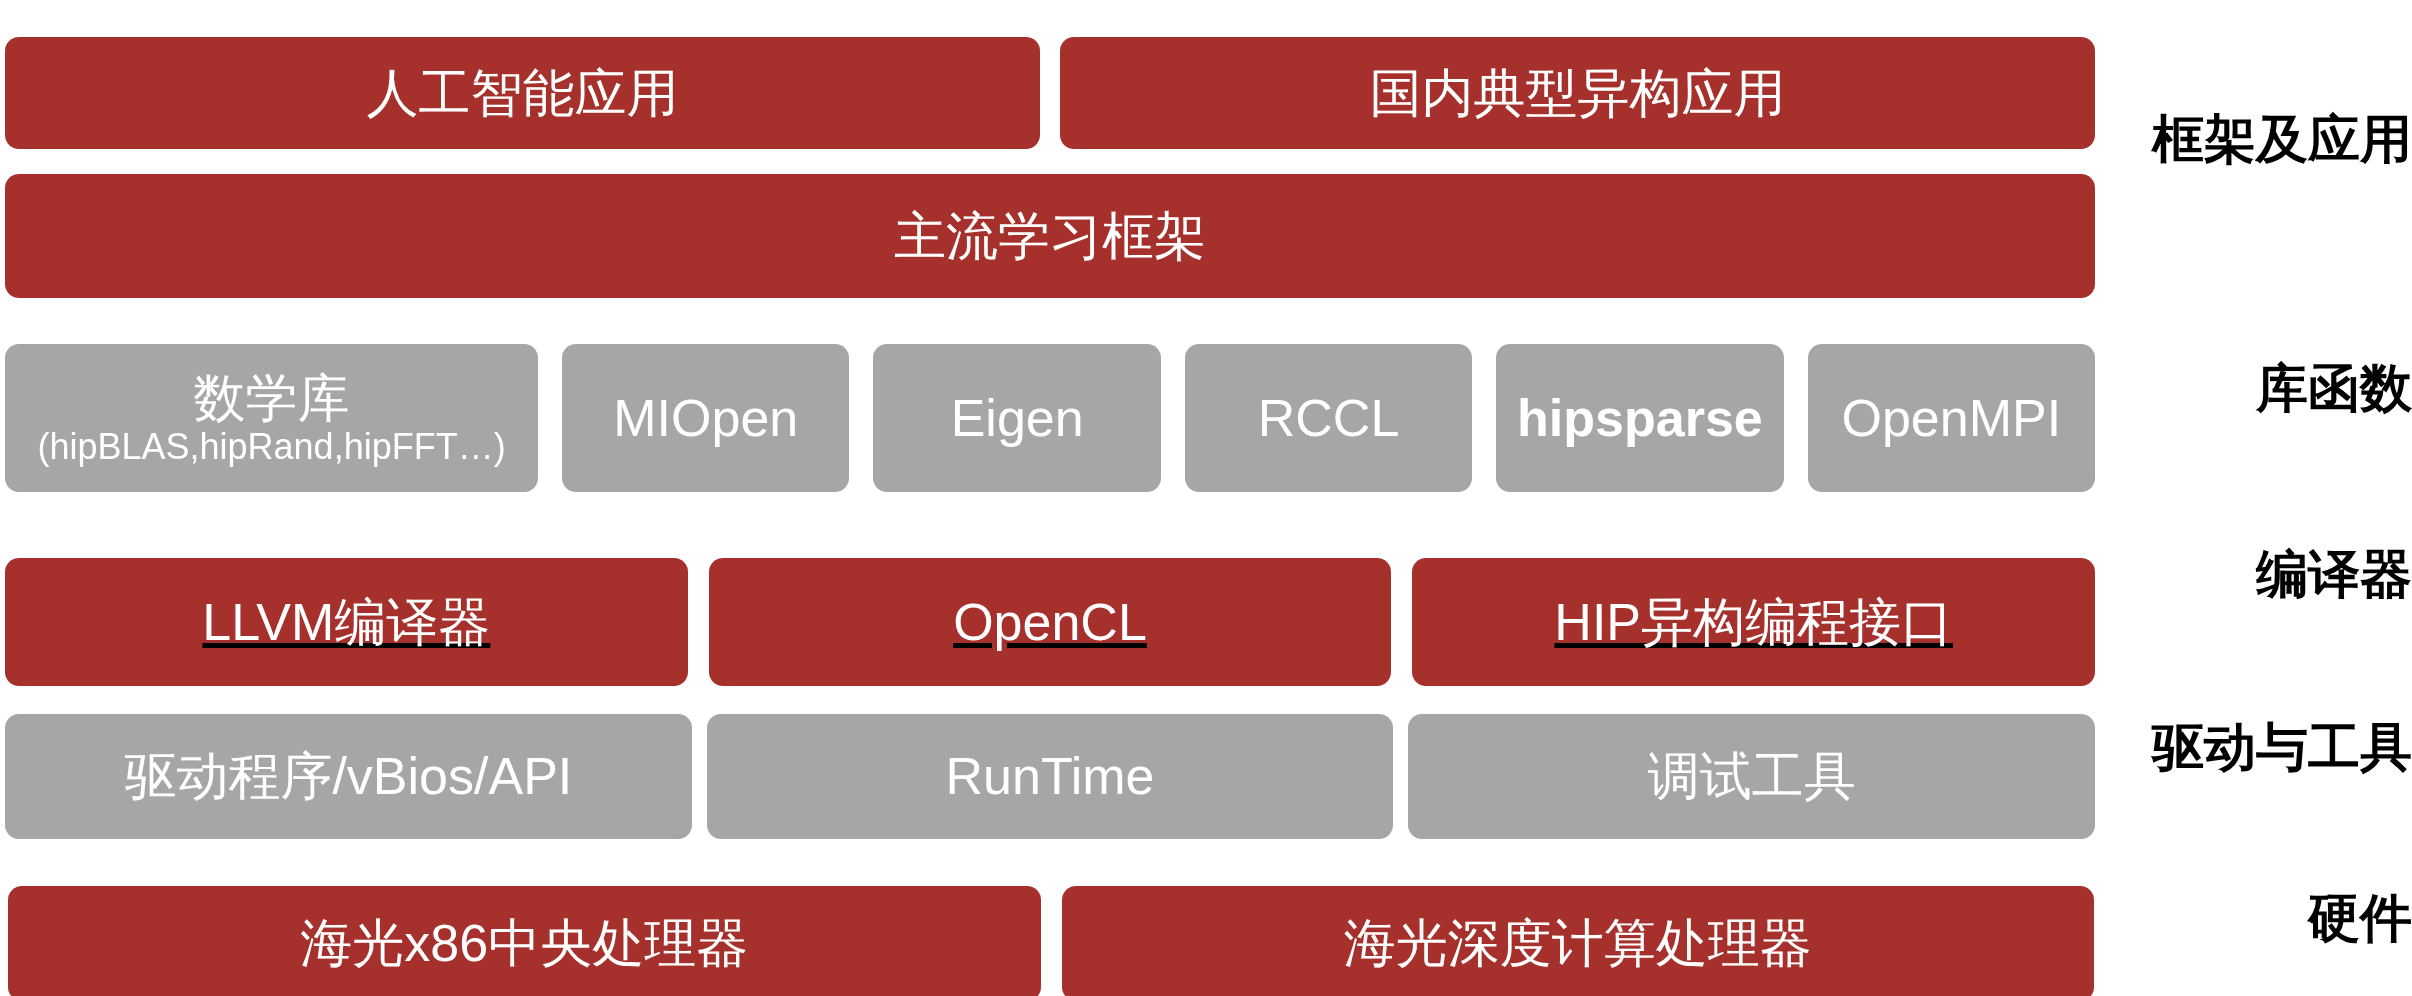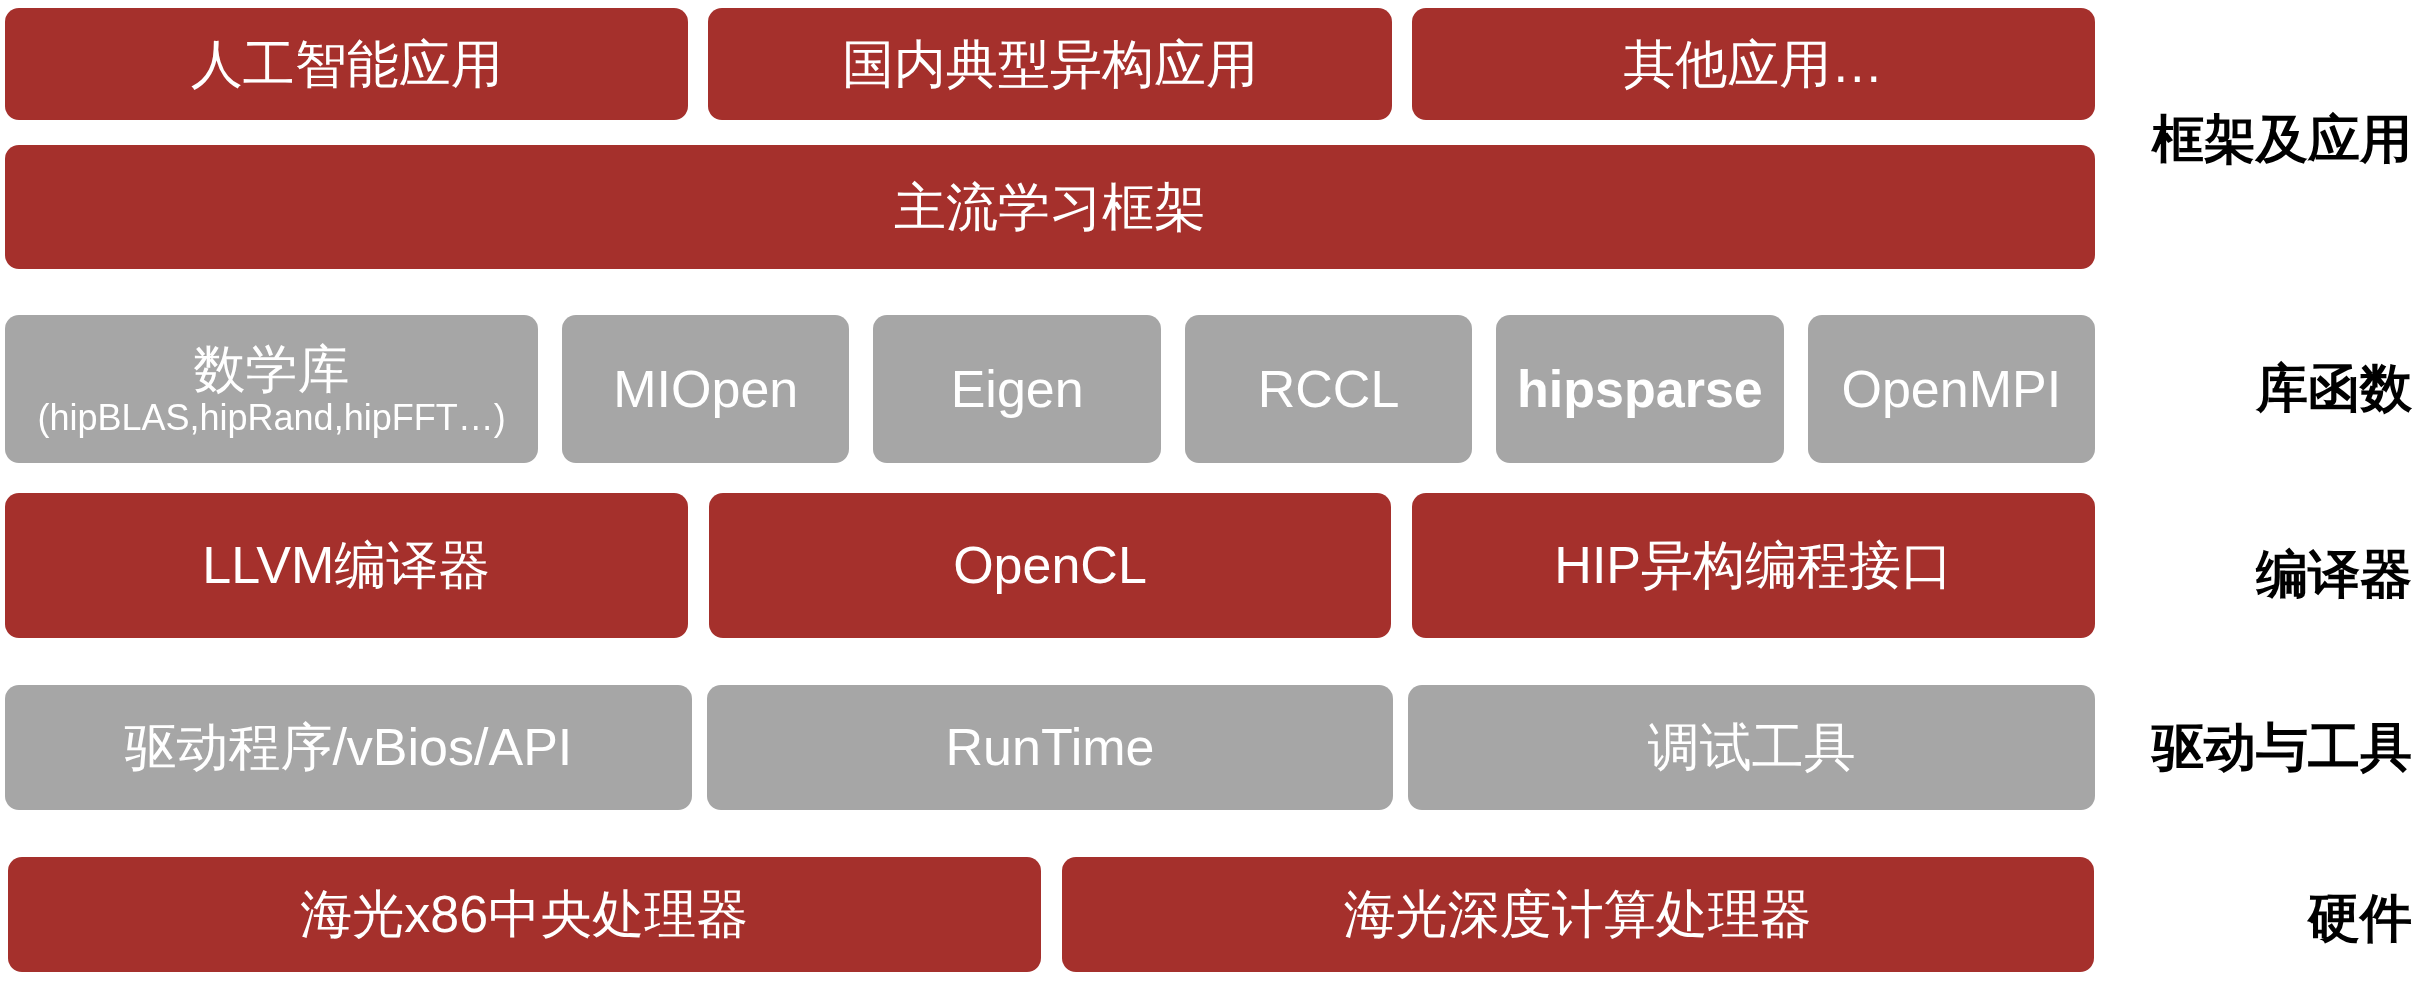--- a/index.html
+++ b/index.html
@@ -13,25 +13,26 @@
     height: 996px;
     background: var(--page_bg, #ffffff);
     font-family: "Liberation Sans", "DejaVu Sans", sans-serif;
     overflow: hidden;
   }
   .row {
     position: absolute;
     left: 5px;
     width: 2090px;
     display: flex;
+    margin-top: 29px;
   }
   #row-applications { top: 8px;   height: 112px; gap: 20px; }
   #row-frameworks   { top: 145px; height: 124px; }
   #row-libraries    { top: 315px; height: 148px; gap: 24px; }
-  #row-compilers    { top: 493px; height: 145px; gap: 21px; }
+  #row-compilers    { top: 529px; height: 128px; gap: 21px; text-decoration: underline; }
   #row-drivers      { top: 685px; height: 125px; gap: 15px; }
   #row-hardware     { top: 857px; left: 8px; width: 2086px; height: 115px; gap: 21px; }
 
   .box {
     flex: 1 1 0;
     display: flex;
     flex-direction: column;
     align-items: center;
     justify-content: center;
     border-radius: 14px;
@@ -69,23 +70,20 @@
 <body>
 
 <div class="canvas">
 
   <div class="row" id="row-applications">
     <div class="box red">
       <span>人工智能应用</span>
     </div>
     <div class="box red">
       <span>国内典型异构应用</span>
-    </div>
-    <div class="box red">
-      <span>其他应用…</span>
     </div>
   </div>
 
   <div class="row" id="row-frameworks">
     <div class="box red">
       <span>主流学习框架</span>
     </div>
   </div>
 
   <div class="row" id="row-libraries">

